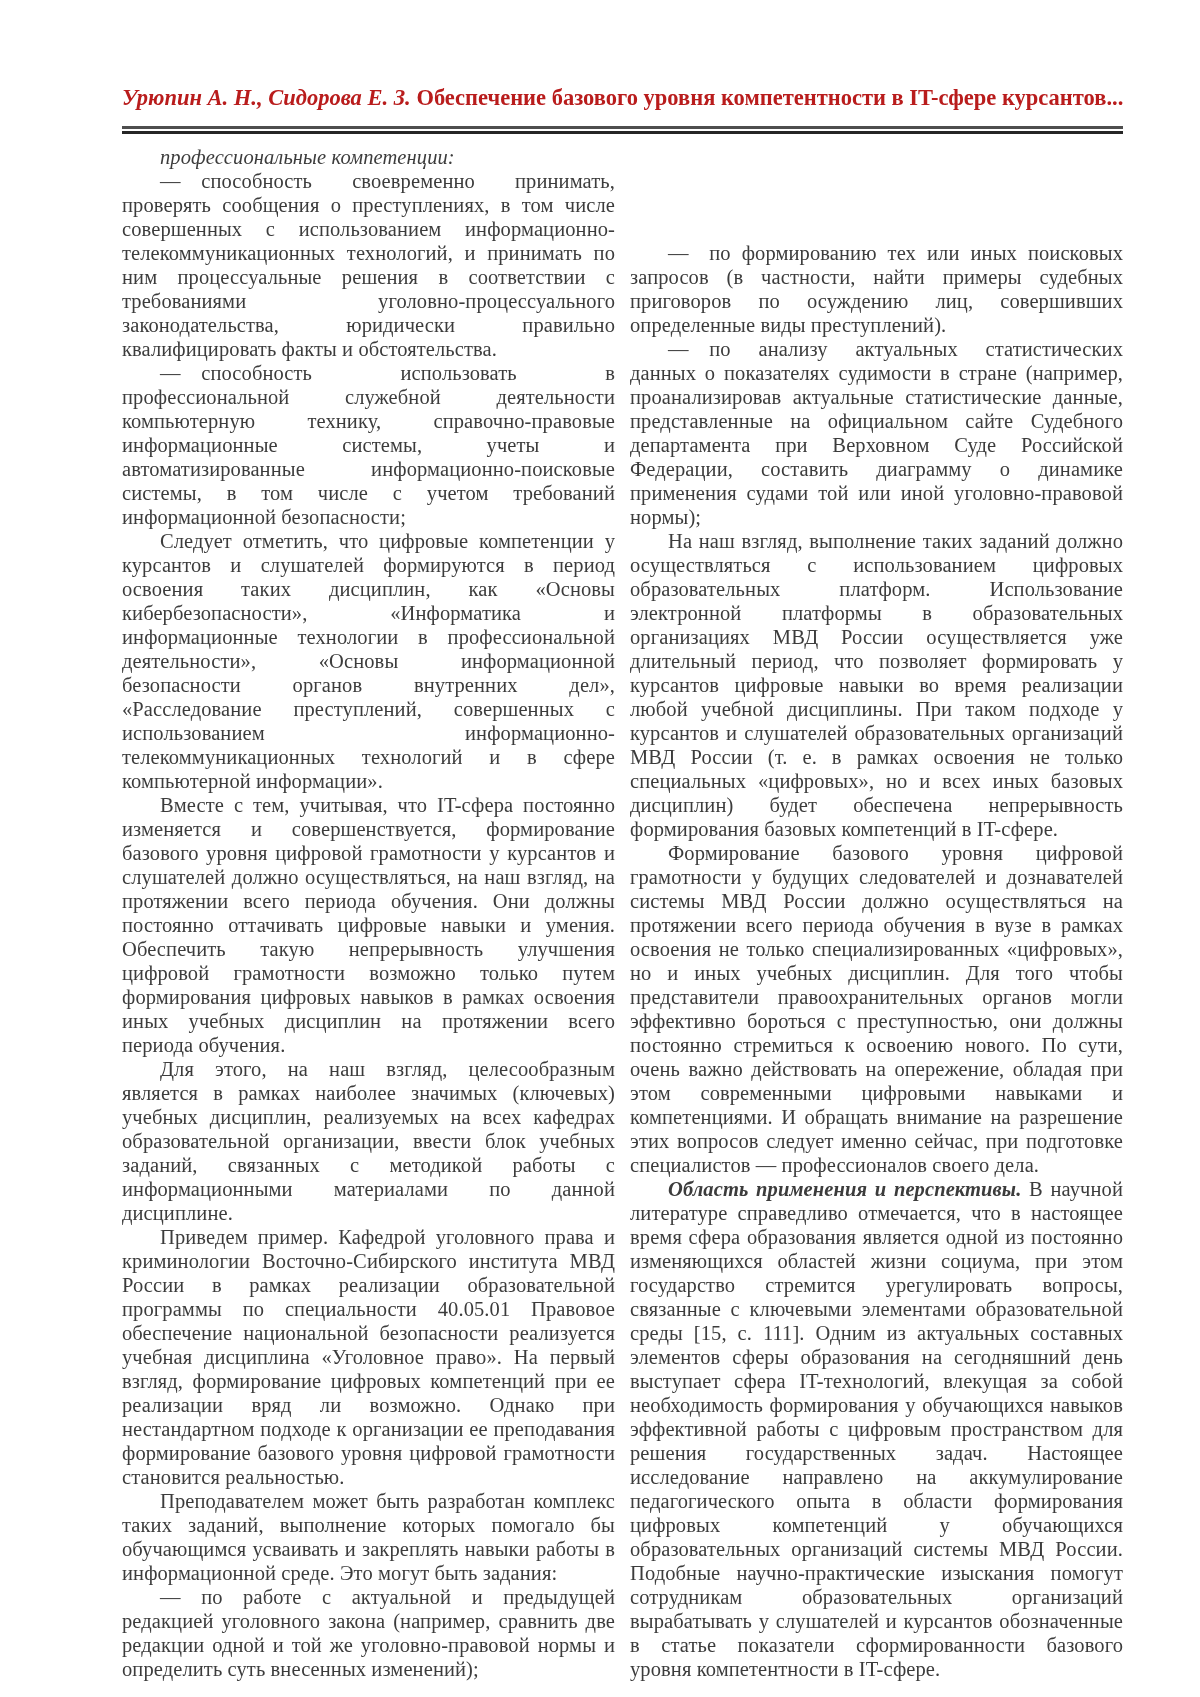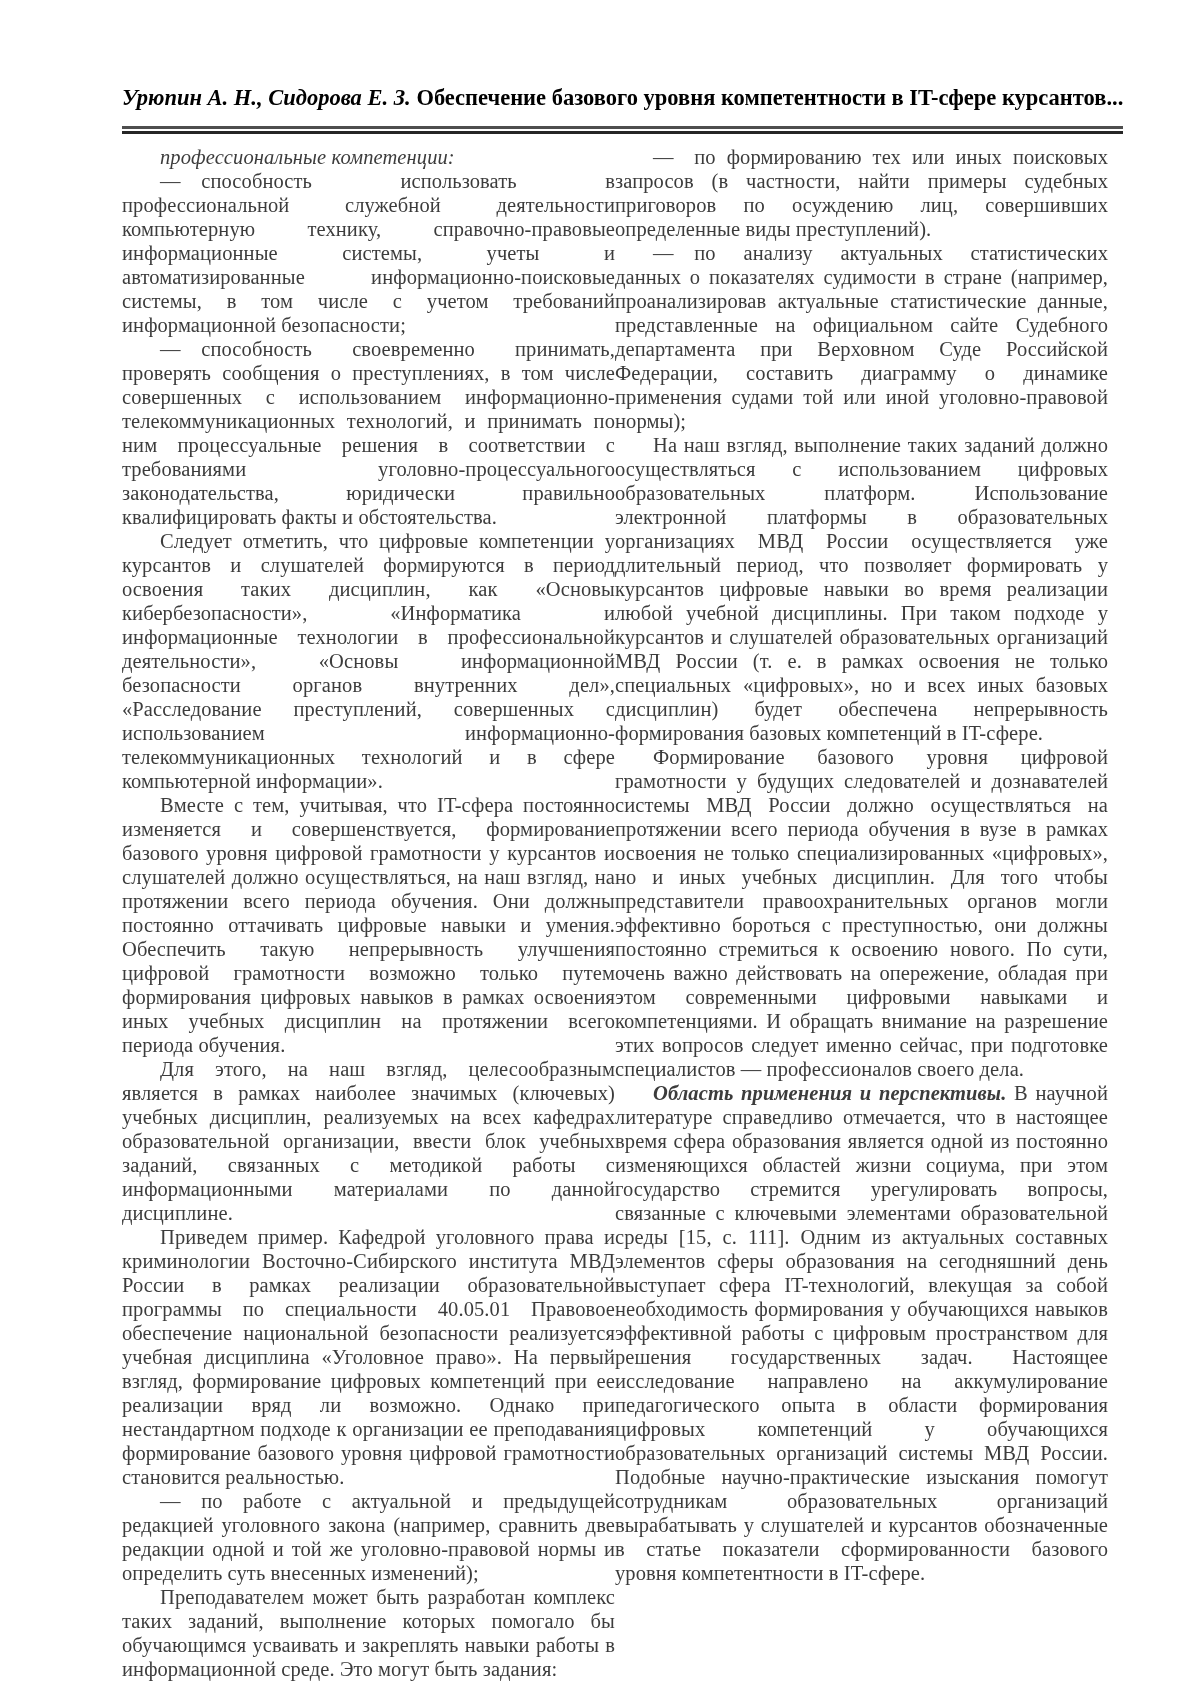--- a/index.html
+++ b/index.html
@@ -7,34 +7,34 @@
     width:1200px;height:1697px;position:relative;overflow:hidden;
     font-family:"Liberation Serif","DejaVu Serif",serif;
     color:#3c3c3c;
   }
   .page{position:absolute;inset:0;background:#ffffff;}
 
   
   .running-head{
     position:absolute;left:122px;right:77px;top:84px;
     text-align:center;font-size:22.5px;line-height:28px;
-    color:#000000;font-weight:700;white-space:nowrap;
+    color:#b91c1c;font-weight:700;white-space:nowrap;
   }
   .running-head .authors{font-style:italic;}
   .head-rule{
     position:absolute;left:122px;right:77px;top:126px;
     height:2px;
     border-top:3px solid #4e4e4e;
     border-bottom:3px solid #262626;
   }
 
   
   .content{
     position:absolute;left:122px;right:77px;top:145px;
-    display:flex;
+    display:flex;gap:15px;align-items:flex-end;
   }
   .col{width:493px;}
   .para{
     margin:0;
     font-size:20.5px;line-height:24px;
     text-align:justify;text-indent:38px;
     color:#3c3c3c;
     letter-spacing:0.1px;
   }
   .para.italic{font-style:italic;}
@@ -59,28 +59,28 @@
 
   <div class="running-head">
     <span class="authors">Урюпин А. Н., Сидорова Е. З.</span><span> Обеспечение базового уровня компетентности в IT-сфере курсантов...</span>
   </div>
 
   <div class="head-rule"></div>
 
   <div class="content">
     <div class="col">
         <p class="para italic">профессиональные компетенции:</p>
+        <p class="para">— способность своевременно принимать, проверять сообщения о преступлениях, в том числе совершенных с использованием информационно-телекоммуникационных технологий, и принимать по ним процессуальные решения в соответствии с требованиями уголовно-процессуального законодательства, юридически правильно квалифицировать факты и обстоятельства.</p>
         <p class="para">— способность использовать в профессиональной служебной деятельности компьютерную технику, справочно-правовые информационные системы, учеты и автоматизированные информационно-поисковые системы, в том числе с учетом требований информационной безопасности;</p>
-        <p class="para">— способность своевременно принимать, проверять сообщения о преступлениях, в том числе совершенных с использованием информационно-телекоммуникационных технологий, и принимать по ним процессуальные решения в соответствии с требованиями уголовно-процессуального законодательства, юридически правильно квалифицировать факты и обстоятельства.</p>
         <p class="para">Следует отметить, что цифровые компетенции у курсантов и слушателей формируются в период освоения таких дисциплин, как «Основы кибербезопасности», «Информатика и информационные технологии в профессиональной деятельности», «Основы информационной безопасности органов внутренних дел», «Расследование преступлений, совершенных с использованием информационно-телекоммуникационных технологий и в сфере компьютерной информации».</p>
         <p class="para">Вместе с тем, учитывая, что IT-сфера постоянно изменяется и совершенствуется, формирование базового уровня цифровой грамотности у курсантов и слушателей должно осуществляться, на наш взгляд, на протяжении всего периода обучения. Они должны постоянно оттачивать цифровые навыки и умения. Обеспечить такую непрерывность улучшения цифровой грамотности возможно только путем формирования цифровых навыков в рамках освоения иных учебных дисциплин на протяжении всего периода обучения.</p>
         <p class="para">Для этого, на наш взгляд, целесообразным является в рамках наиболее значимых (ключевых) учебных дисциплин, реализуемых на всех кафедрах образовательной организации, ввести блок учебных заданий, связанных с методикой работы с информационными материалами по данной дисциплине.</p>
         <p class="para">Приведем пример. Кафедрой уголовного права и криминологии Восточно-Сибирского института МВД России в рамках реализации образовательной программы по специальности 40.05.01 Правовое обеспечение национальной безопасности реализуется учебная дисциплина «Уголовное право». На первый взгляд, формирование цифровых компетенций при ее реализации вряд ли возможно. Однако при нестандартном подходе к организации ее преподавания формирование базового уровня цифровой грамотности становится реальностью.</p>
+        <p class="para">Преподавателем может быть разработан комплекс таких заданий, выполнение которых помогало бы обучающимся усваивать и закреплять навыки работы в информационной среде. Это могут быть задания:</p>
         <p class="para">— по работе с актуальной и предыдущей редакцией уголовного закона (например, сравнить две редакции одной и той же уголовно-правовой нормы и определить суть внесенных изменений);</p>
-        <p class="para">Преподавателем может быть разработан комплекс таких заданий, выполнение которых помогало бы обучающимся усваивать и закреплять навыки работы в информационной среде. Это могут быть задания:</p>
       </div>
     <div class="col">
         <p class="para">— по формированию тех или иных поисковых запросов (в частности, найти примеры судебных приговоров по осуждению лиц, совершивших определенные виды преступлений).</p>
         <p class="para">— по анализу актуальных статистических данных о показателях судимости в стране (например, проанализировав актуальные статистические данные, представленные на официальном сайте Судебного департамента при Верховном Суде Российской Федерации, составить диаграмму о динамике применения судами той или иной уголовно-правовой нормы);</p>
         <p class="para">На наш взгляд, выполнение таких заданий должно осуществляться с использованием цифровых образовательных платформ. Использование электронной платформы в образовательных организациях МВД России осуществляется уже длительный период, что позволяет формировать у курсантов цифровые навыки во время реализации любой учебной дисциплины. При таком подходе у курсантов и слушателей образовательных организаций МВД России (т. е. в рамках освоения не только специальных «цифровых», но и всех иных базовых дисциплин) будет обеспечена непрерывность формирования базовых компетенций в IT-сфере.</p>
         <p class="para">Формирование базового уровня цифровой грамотности у будущих следователей и дознавателей системы МВД России должно осуществляться на протяжении всего периода обучения в вузе в рамках освоения не только специализированных «цифровых», но и иных учебных дисциплин. Для того чтобы представители правоохранительных органов могли эффективно бороться с преступностью, они должны постоянно стремиться к освоению нового. По сути, очень важно действовать на опережение, обладая при этом современными цифровыми навыками и компетенциями. И обращать внимание на разрешение этих вопросов следует именно сейчас, при подготовке специалистов — профессионалов своего дела.</p>
         <p class="para"><span class="lead">Область применения и перспективы.</span> В научной литературе справедливо отмечается, что в настоящее время сфера образования является одной из постоянно изменяющихся областей жизни социума, при этом государство стремится урегулировать вопросы, связанные с ключевыми элементами образовательной среды [15, с. 111]. Одним из актуальных составных элементов сферы образования на сегодняшний день выступает сфера IT-технологий, влекущая за собой необходимость формирования у обучающихся навыков эффективной работы с цифровым пространством для решения государственных задач. Настоящее исследование направлено на аккумулирование педагогического опыта в области формирования цифровых компетенций у обучающихся образовательных организаций системы МВД России. Подобные научно-практические изыскания помогут сотрудникам образовательных организаций вырабатывать у слушателей и курсантов обозначенные в статье показатели сформированности базового уровня компетентности в IT-сфере.</p>
       </div>
   </div>
 

